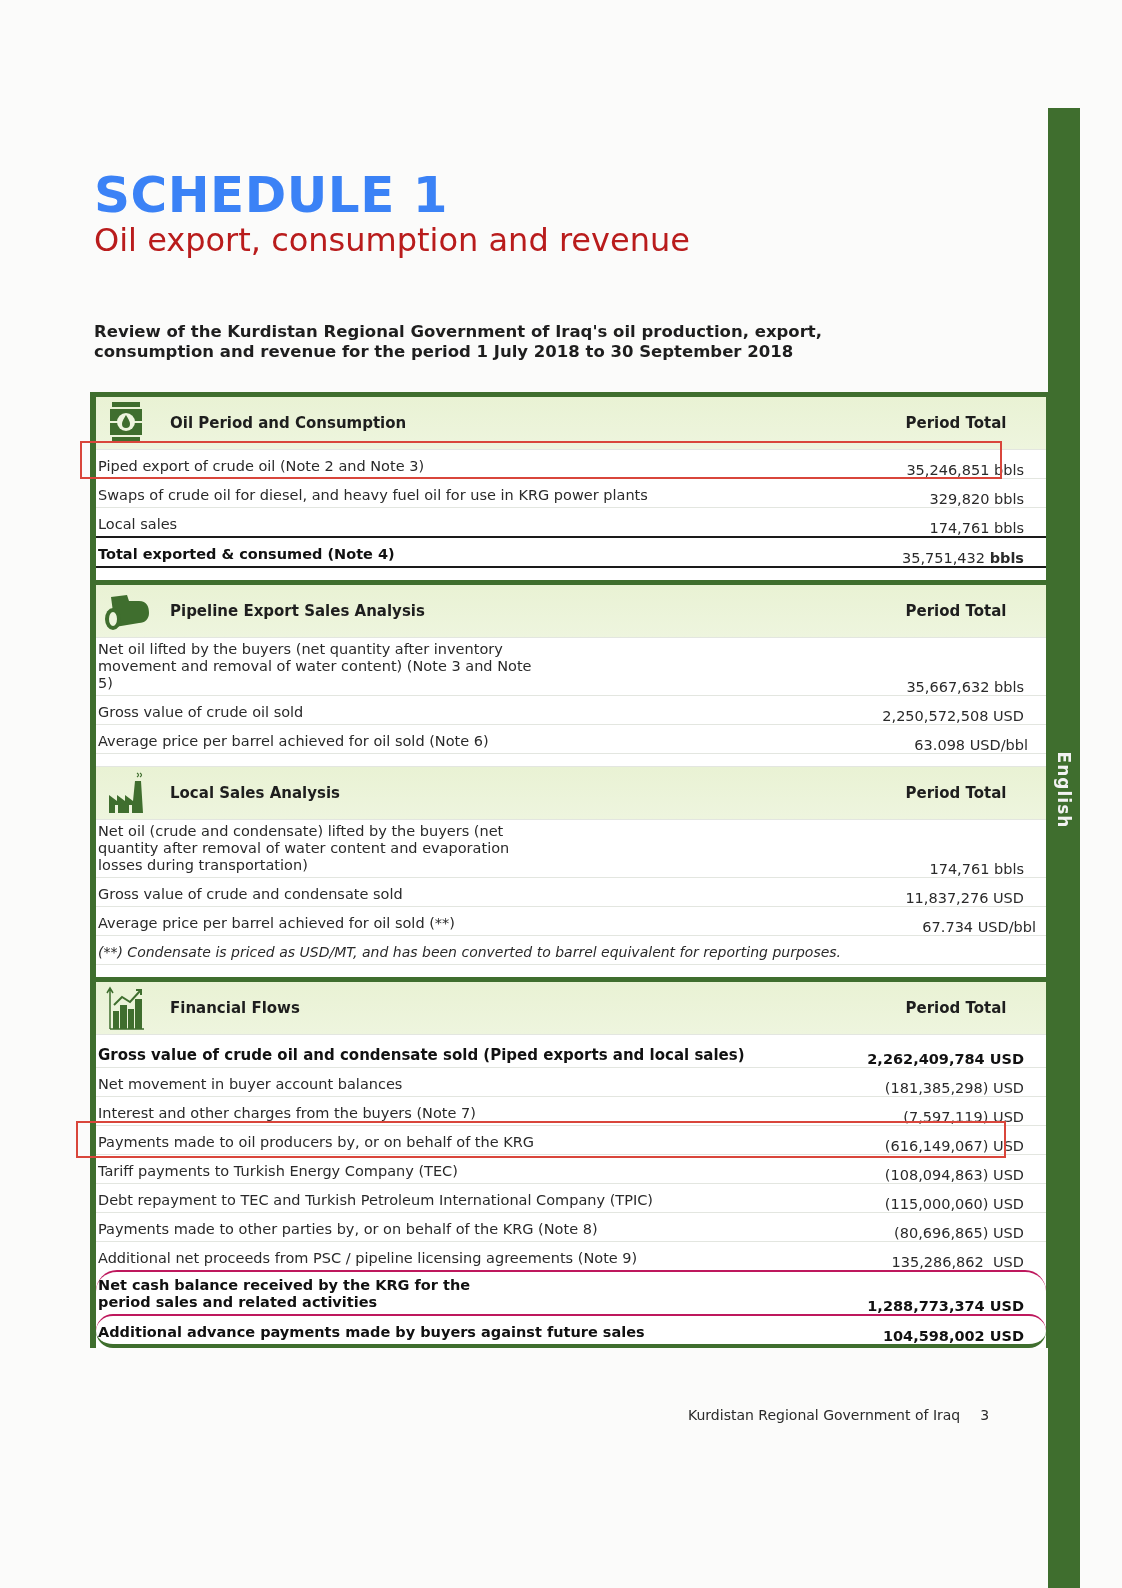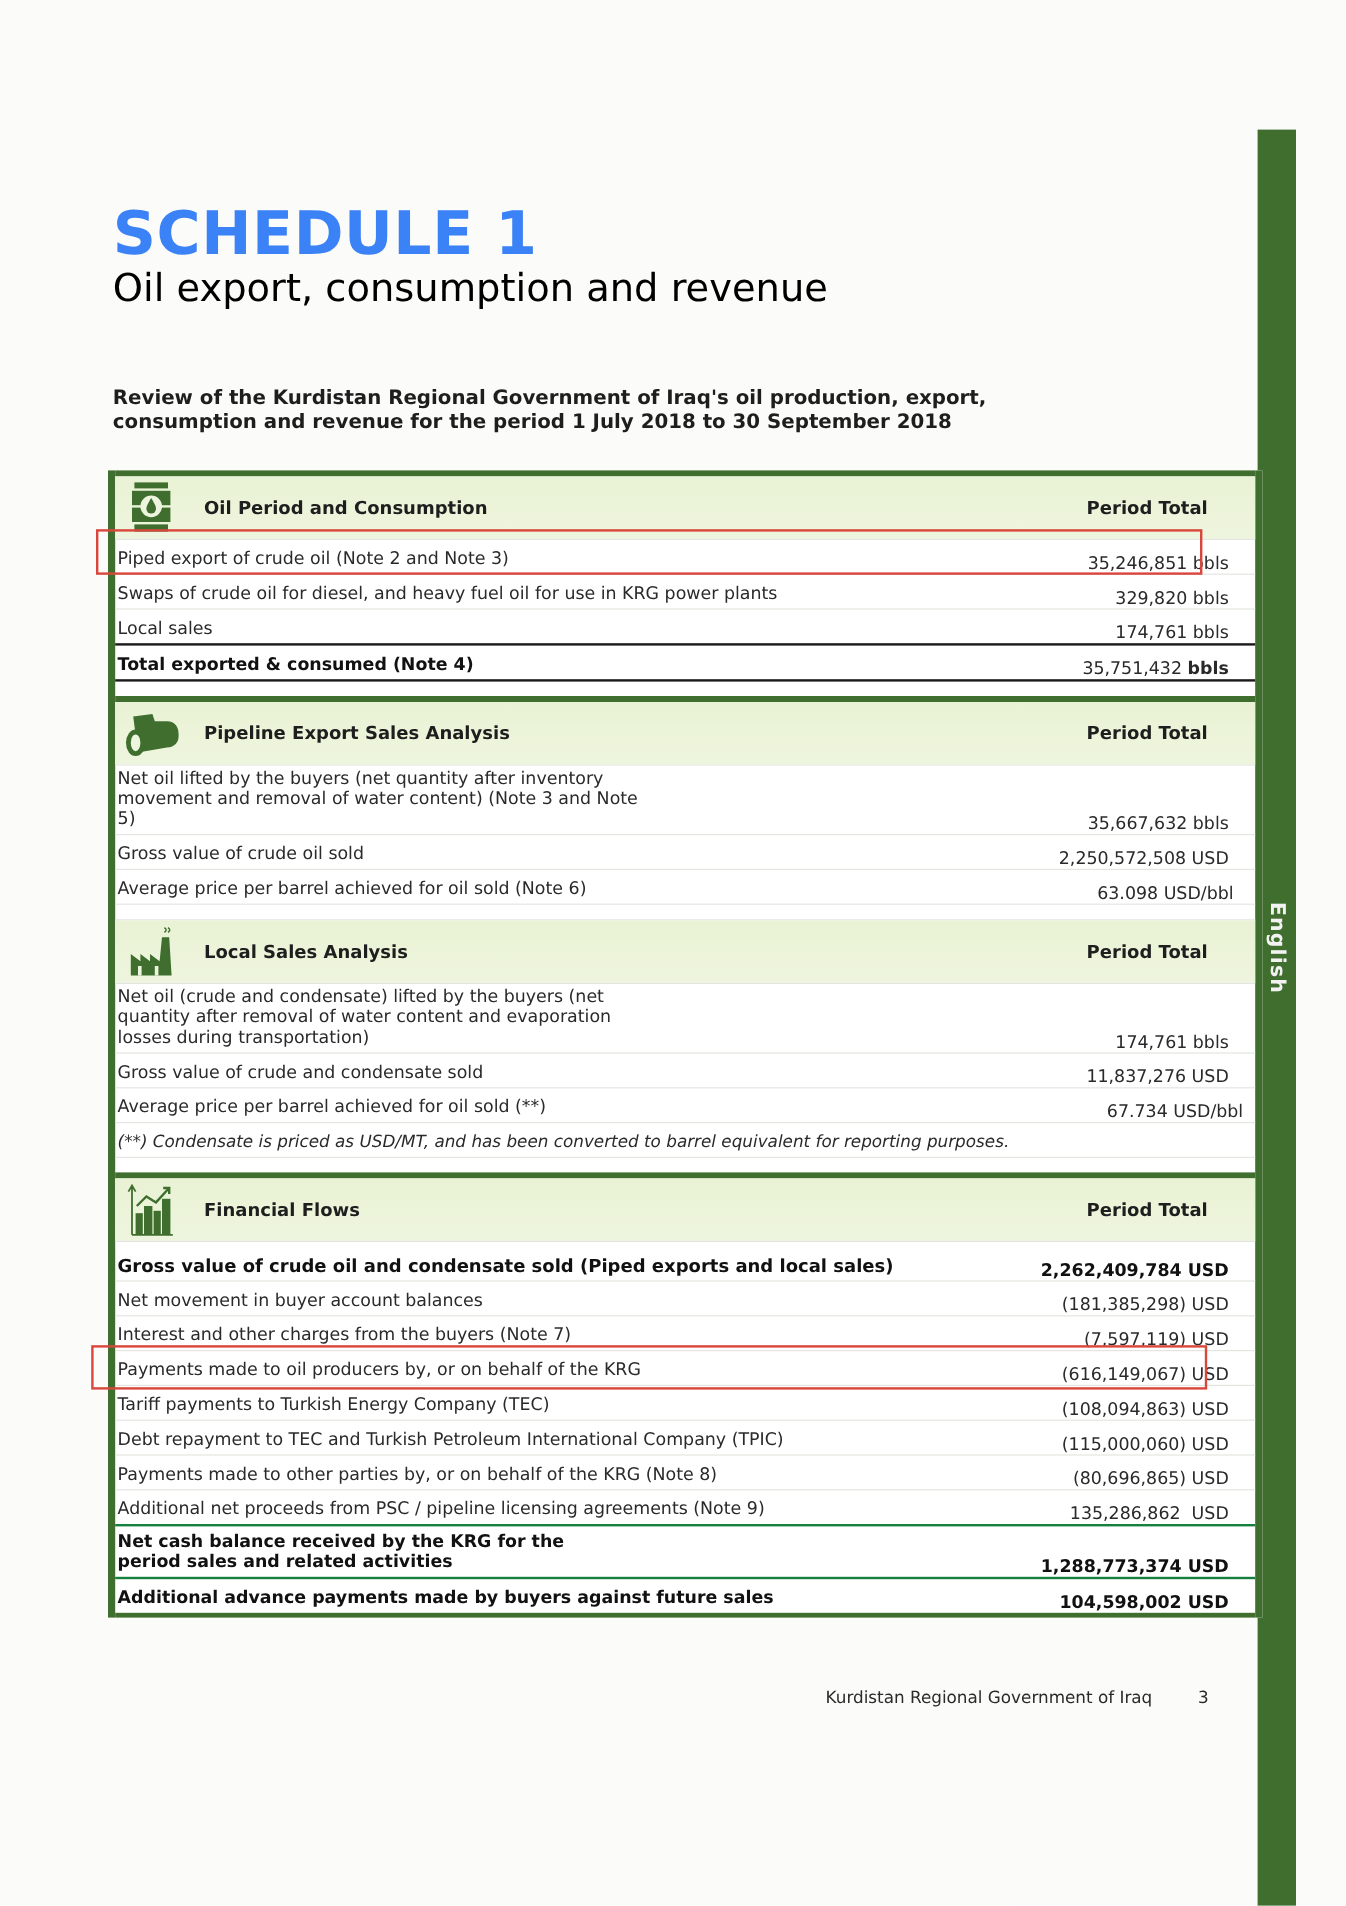--- a/index.html
+++ b/index.html
@@ -51,21 +51,21 @@
       font-family: "DejaVu Sans", sans-serif;
       font-weight: bold;
       font-size: 50px;
       color: #3b82f6;
       line-height: 46px;
       letter-spacing: 0.5px;
     }
     .subtitle {
       font-family: "DejaVu Sans", sans-serif;
       font-size: 32px;
-      color: #000000;
+      color: #b91c1c;
       line-height: 40px;
       margin-top: 2px;
     }
     .review {
       position: absolute;
       left: 94px;
       top: 322px;
       width: 820px;
       font-weight: bold;
       font-size: 16.5px;
@@ -139,34 +139,34 @@
     .row.tall { min-height: 42px; }
     .row.total {
       border-top: 2px solid #1a1a1a;
       border-bottom: 2px solid #1a1a1a;
     }
     .row.note {
       font-style: italic;
       font-size: 14px;
     }
     .row.spacer { min-height: 12px; border-top: 1px solid #e3e6e0; }
-    .row.total-line-top { border-top: 2px solid #15803d; }
+    .row.total-line-top { border-top: 2px solid #be185d; border-radius: 21px; }
     .highlight {
       position: absolute;
       border: 2px solid #d9463b;
       pointer-events: none;
     }
     .footer {
       position: absolute;
       left: 688px;
       top: 1407px;
       font-size: 14px;
       color: #2a2a2a;
       display: flex;
-      gap: 38px;
+      gap: 20px;
     }
   </style>
 </head>
 <body>
 
 <div class="side-bar"></div>
 <div class="side-label">
   <span>English</span>
 </div>
 

